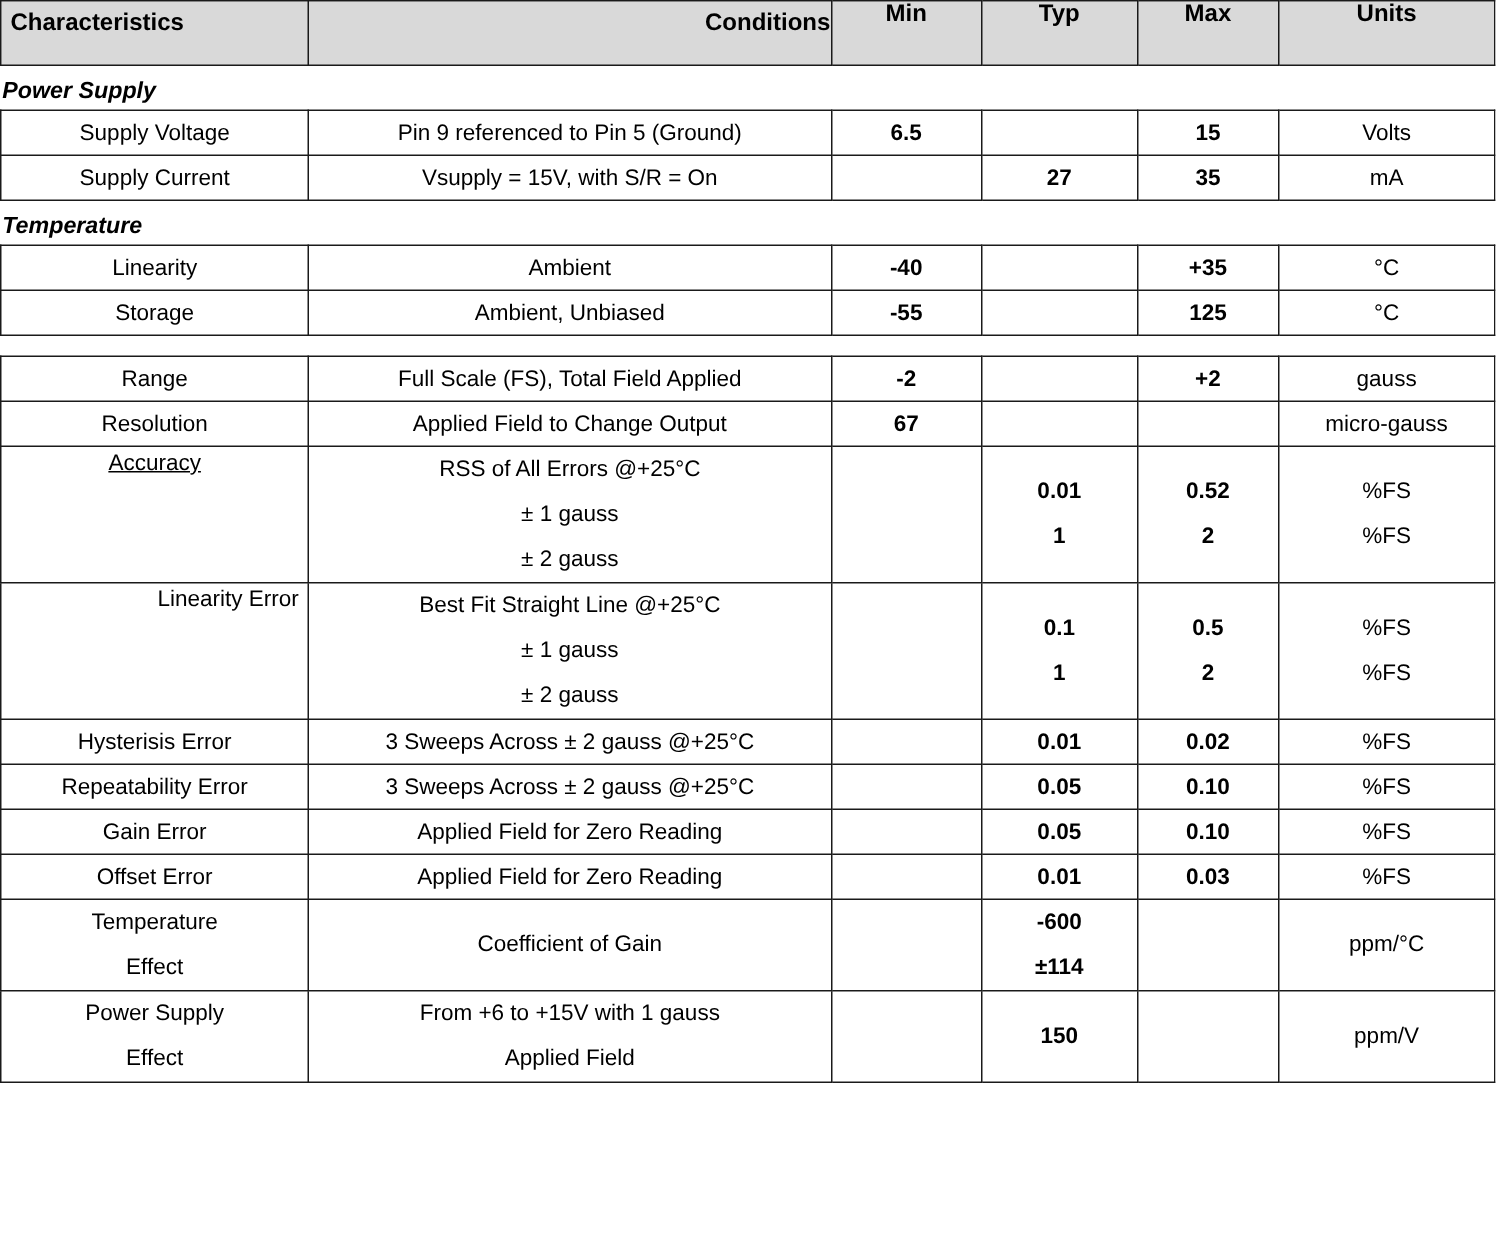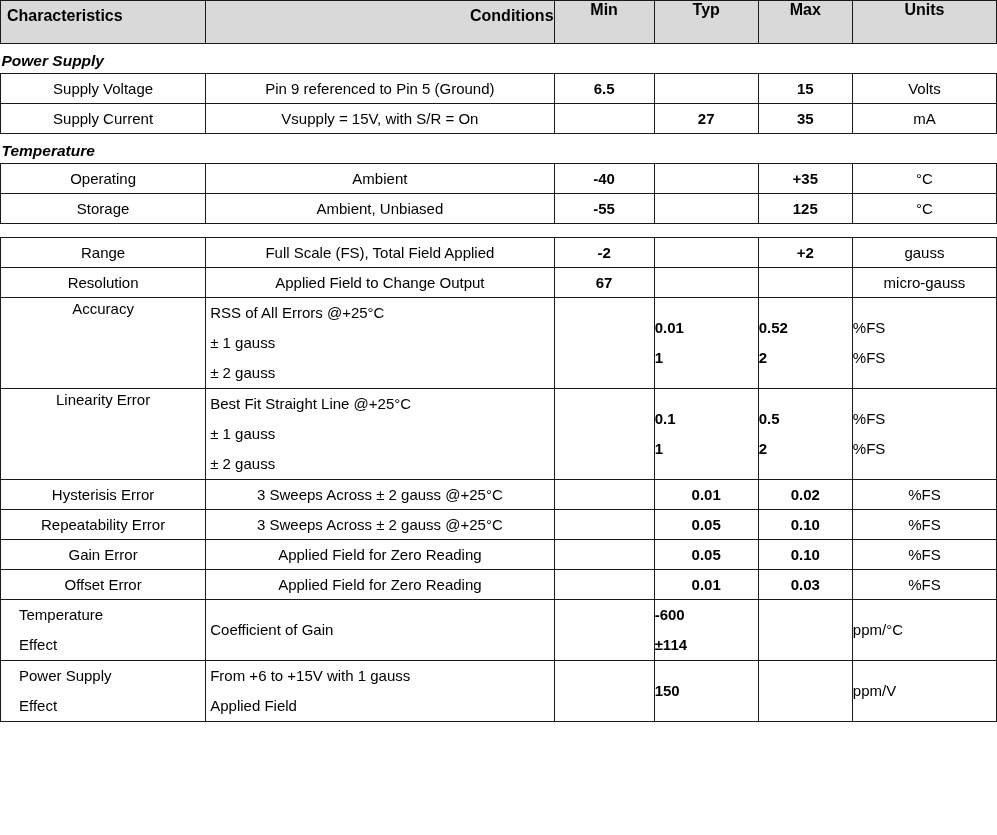--- a/index.html
+++ b/index.html
@@ -51,21 +51,21 @@
   }
   thead th.hdr-bottom {
     vertical-align: bottom;
     padding-bottom: 24px;
     margin-top: 40px;
   }
 
   
   td.char {
     text-align: center;
-    padding: 0 18px;
+    padding: 0 6px;
   }
   td.cond {
     text-align: center;
     padding: 0 4px;
   }
   td.num {
     text-align: center;
     font-weight: bold;
   }
   td.units {
@@ -90,21 +90,21 @@
 
   
   .stack {
     display: flex;
     flex-direction: column;
     justify-content: center;
     height: 100%;
   }
   .stack > div {
     line-height: 30px;
-    text-align: left;
+    text-align: center;
   }
   td.tall3 { height: 90px; }
   td.tall2 { height: 60px; }
 </style>
 </head>
 <body>
 
 <table class="spec-table">
   <colgroup>
     <col class="c-char">
@@ -143,21 +143,21 @@
       <td class="num"></td>
       <td class="num">27</td>
       <td class="num">35</td>
       <td class="units">mA</td>
     </tr>
 
     <tr class="section">
       <td colspan="6">Temperature</td>
     </tr>
     <tr>
-      <td class="char">Operating</td>
+      <td class="char">Linearity</td>
       <td class="cond">Ambient</td>
       <td class="num">-40</td>
       <td class="num"></td>
       <td class="num">+35</td>
       <td class="units">°C</td>
     </tr>
     <tr>
       <td class="char">Storage</td>
       <td class="cond">Ambient, Unbiased</td>
       <td class="num">-55</td>
@@ -183,21 +183,21 @@
     <tr>
       <td class="char">Resolution</td>
       <td class="cond">Applied Field to Change Output</td>
       <td class="num">67</td>
       <td class="num"></td>
       <td class="num"></td>
       <td class="units">micro-gauss</td>
     </tr>
 
     <tr>
-      <td class="char tall3" style="vertical-align:top; padding-top:2px;">Accuracy</td>
+      <td class="char tall3" style="vertical-align:top; padding-top:2px;text-decoration:underline;">Accuracy</td>
       <td class="cond tall3">
         <div class="stack">
           <div>RSS of All Errors @+25°C</div>
           <div>± 1 gauss</div>
           <div>± 2 gauss</div>
         </div>
       </td>
       <td class="num tall3"></td>
       <td class="num tall3">
         <div class="stack">
@@ -216,21 +216,21 @@
       <td class="units tall3">
         <div class="stack">
           <div></div>
           <div>%FS</div>
           <div>%FS</div>
         </div>
       </td>
     </tr>
 
     <tr>
-      <td class="char tall3" style="vertical-align:top; padding-top:2px;">Linearity Error</td>
+      <td class="char tall3" style="vertical-align:top; padding-top:2px;text-align:right;">Linearity Error</td>
       <td class="cond tall3">
         <div class="stack">
           <div>Best Fit Straight Line @+25°C</div>
           <div>± 1 gauss</div>
           <div>± 2 gauss</div>
         </div>
       </td>
       <td class="num tall3"></td>
       <td class="num tall3">
         <div class="stack">

